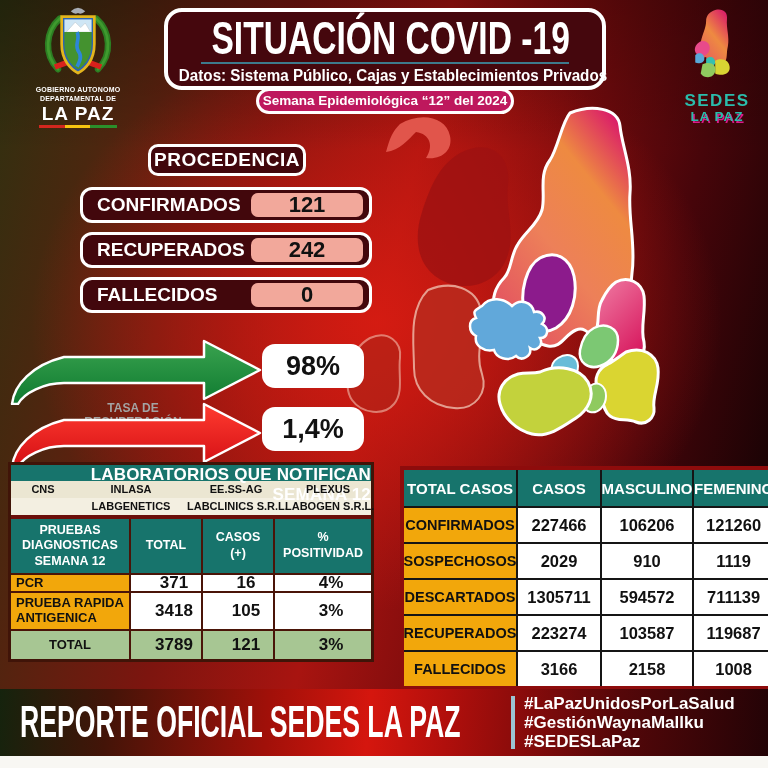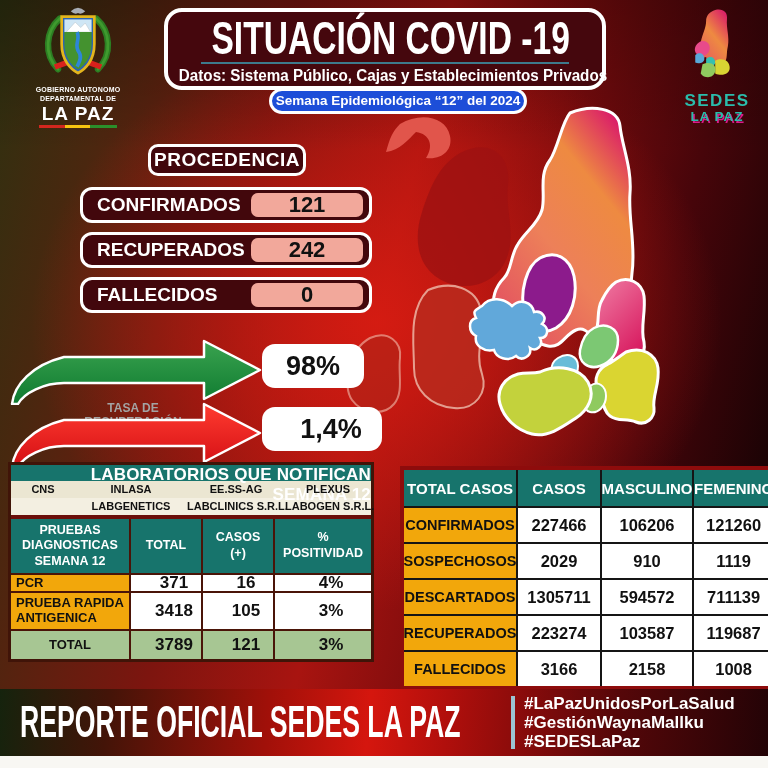--- a/index.html
+++ b/index.html
@@ -14,23 +14,23 @@
   #bg-top-shade{position:absolute;left:0;top:0;right:0;height:150px;
     background:linear-gradient(180deg,rgba(0,0,0,.28),rgba(0,0,0,0));}
   
   #header-box{left:164px;top:8px;width:442px;height:82px;background:#45070d;
     border:4px solid #fff;border-radius:18px;text-align:center;box-sizing:border-box;}
   #main-title{display:block;margin-top:2px;font-size:42px;font-weight:800;color:#fff;
     white-space:nowrap;transform:scale(.8,1.12);transform-origin:center;}
   #title-rule{width:368px;height:2px;background:#3d7a8c;margin:0 auto;}
   #subtitle{display:block;margin-top:3px;font-size:16px;font-weight:700;color:#fff;
     white-space:nowrap;transform:scaleX(.95);transform-origin:center;}
-  #week-box{left:256px;top:88px;width:258px;height:26px;background:#1d4ed8;
+  #week-box{left:256px;top:88px;width:258px;height:26px;background:#be185d;
     border:3px solid #fff;border-radius:13px;box-sizing:border-box;
-    color:#fff;font-size:13.5px;font-weight:700;text-align:center;line-height:20px;white-space:nowrap;margin-left:13px;}
+    color:#fff;font-size:13.5px;font-weight:700;text-align:center;line-height:20px;white-space:nowrap;}
   
   #logo-left{left:28px;top:4px;width:100px;text-align:center;color:#fff;}
   #logo-left .l1{font-size:7px;font-weight:700;letter-spacing:.2px;line-height:1.25;}
   #logo-left .l3{font-size:19px;font-weight:800;letter-spacing:1px;line-height:1.05;}
   #logo-left .flagline{width:78px;height:3px;margin:2px auto 0;
     background:linear-gradient(90deg,#d3271e 0 33%,#f7c410 33% 66%,#2b8f2b 66% 100%);}
   #logo-right{left:672px;top:8px;width:90px;text-align:center;}
   #logo-right .sedes{font-size:17px;font-weight:800;color:#2bbcab;letter-spacing:1.5px;line-height:1;}
   #logo-right .lapaz{font-size:13.5px;font-weight:800;color:#2bbcab;letter-spacing:1px;line-height:1.2;
     text-shadow:1.5px 1.5px 0 #d81b8a;}
@@ -196,21 +196,21 @@
   <svg class="abs" style="left:4px;top:396px;" width="260" height="72" viewBox="0 0 260 72">
     <defs>
         <linearGradient id="gRd" x1="0" y1="0" x2="0" y2="1">
       <stop offset="0" stop-color="#ff3b30"></stop>
           <stop offset="1" stop-color="#d40f14"></stop>
         </linearGradient>
       </defs>
     <path d="M8,71 C10,52 28,32 60,24 L200,24 L200,8 L256,37 L200,66 L200,50 L60,50 C40,50 20,60 14,71 Z" fill="url(#gRd)" stroke="#fff" stroke-width="2.5" stroke-linejoin="round"></path>
   </svg>
   <span class="rate-label" style="left:62px;top:424px;">TASA DE LETALIDAD</span>
-  <div class="rate-box" style="top:407px;padding-left:18px;">1,4%</div>
+  <div class="rate-box" style="top:407px;">1,4%</div>
 
   <div id="labs" class="abs">
     <div id="labs-title">LABORATORIOS QUE NOTIFICAN SEMANA 12</div>
     <div id="labrow1" class="labrow">
       <div>CNS</div>
       <div>INLASA</div>
       <div>EE.SS-AG</div>
       <div>PLEXUS</div>
     </div>
     <div id="labrow2" class="labrow">

